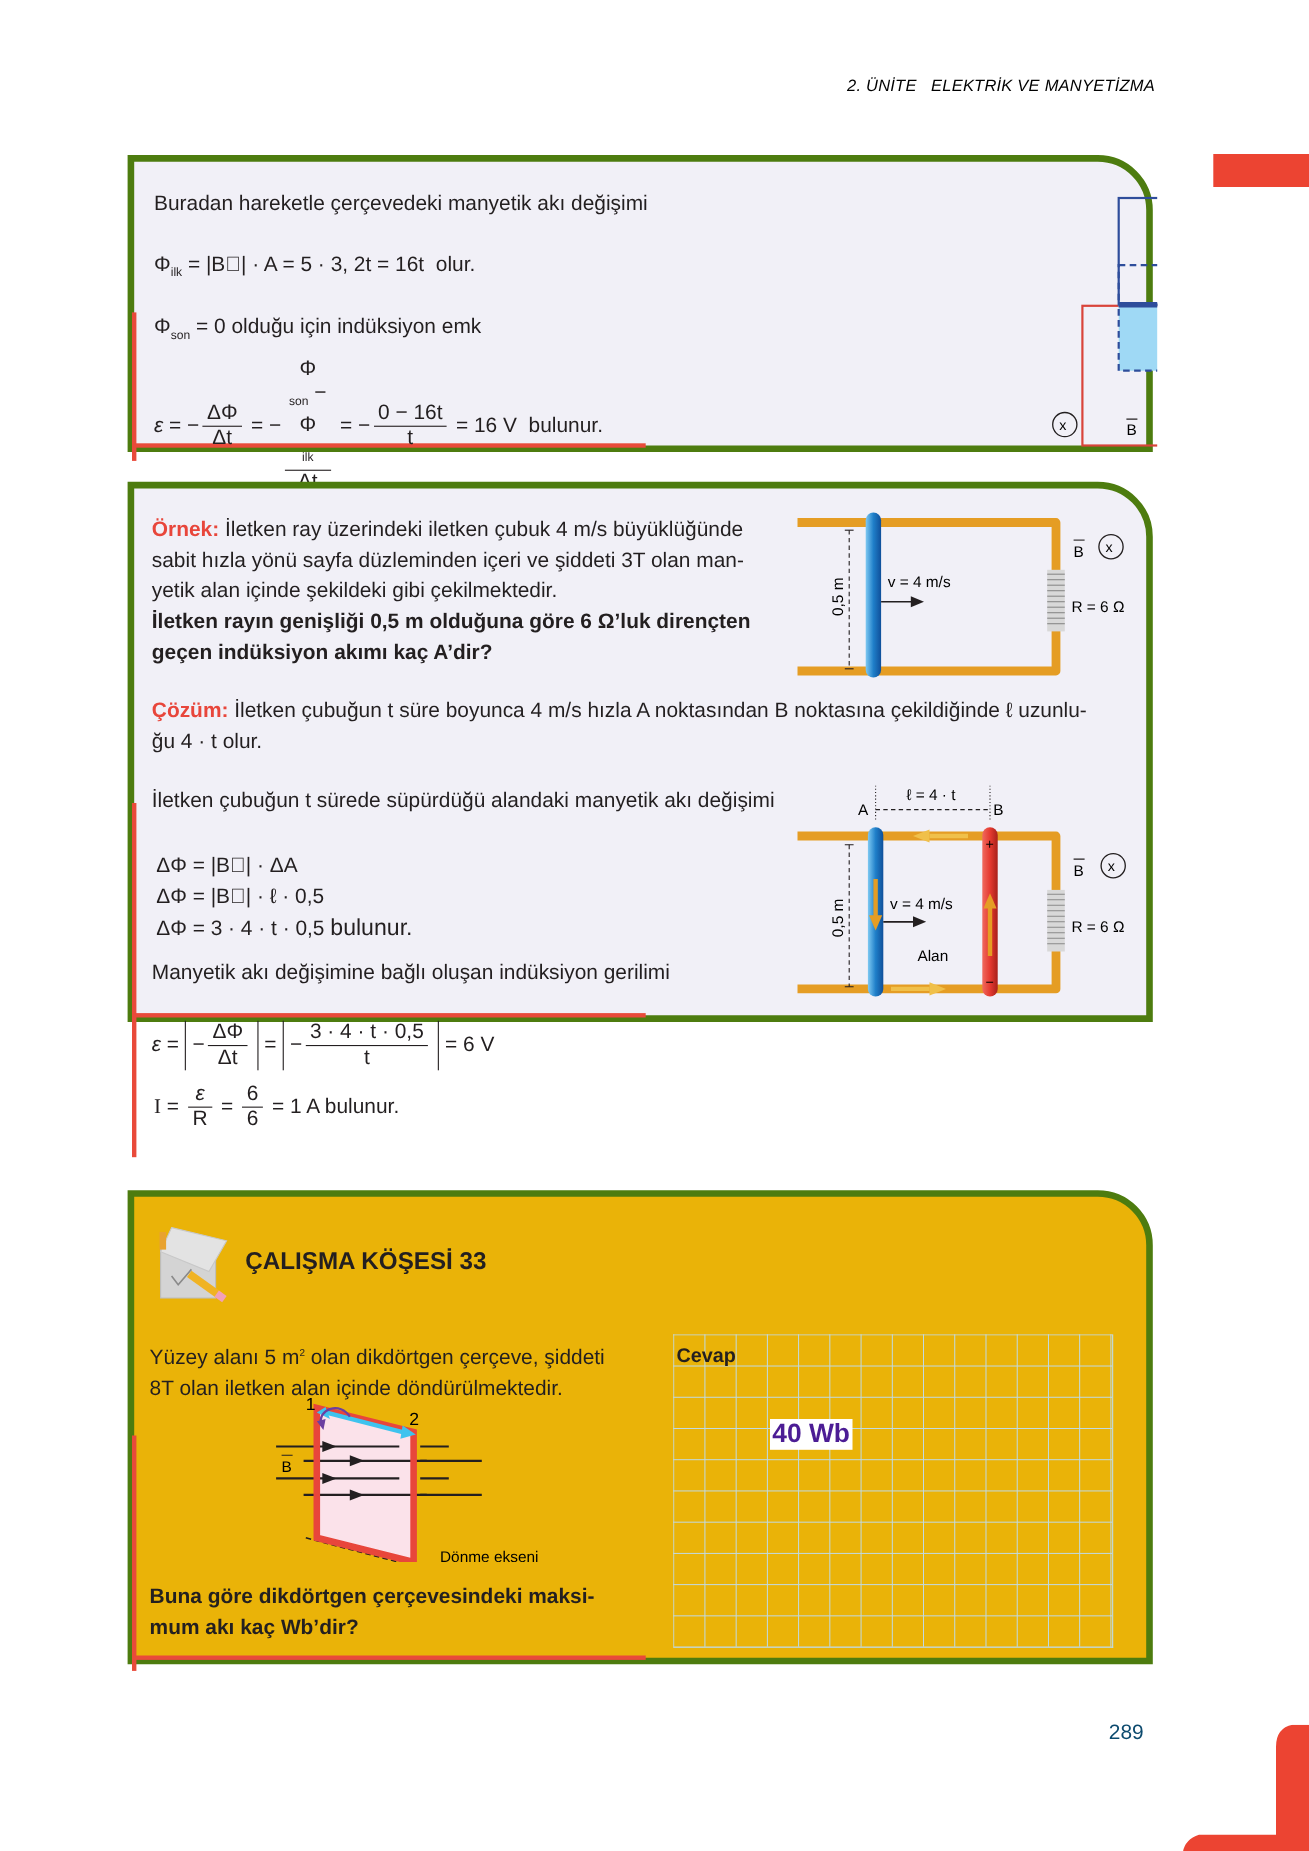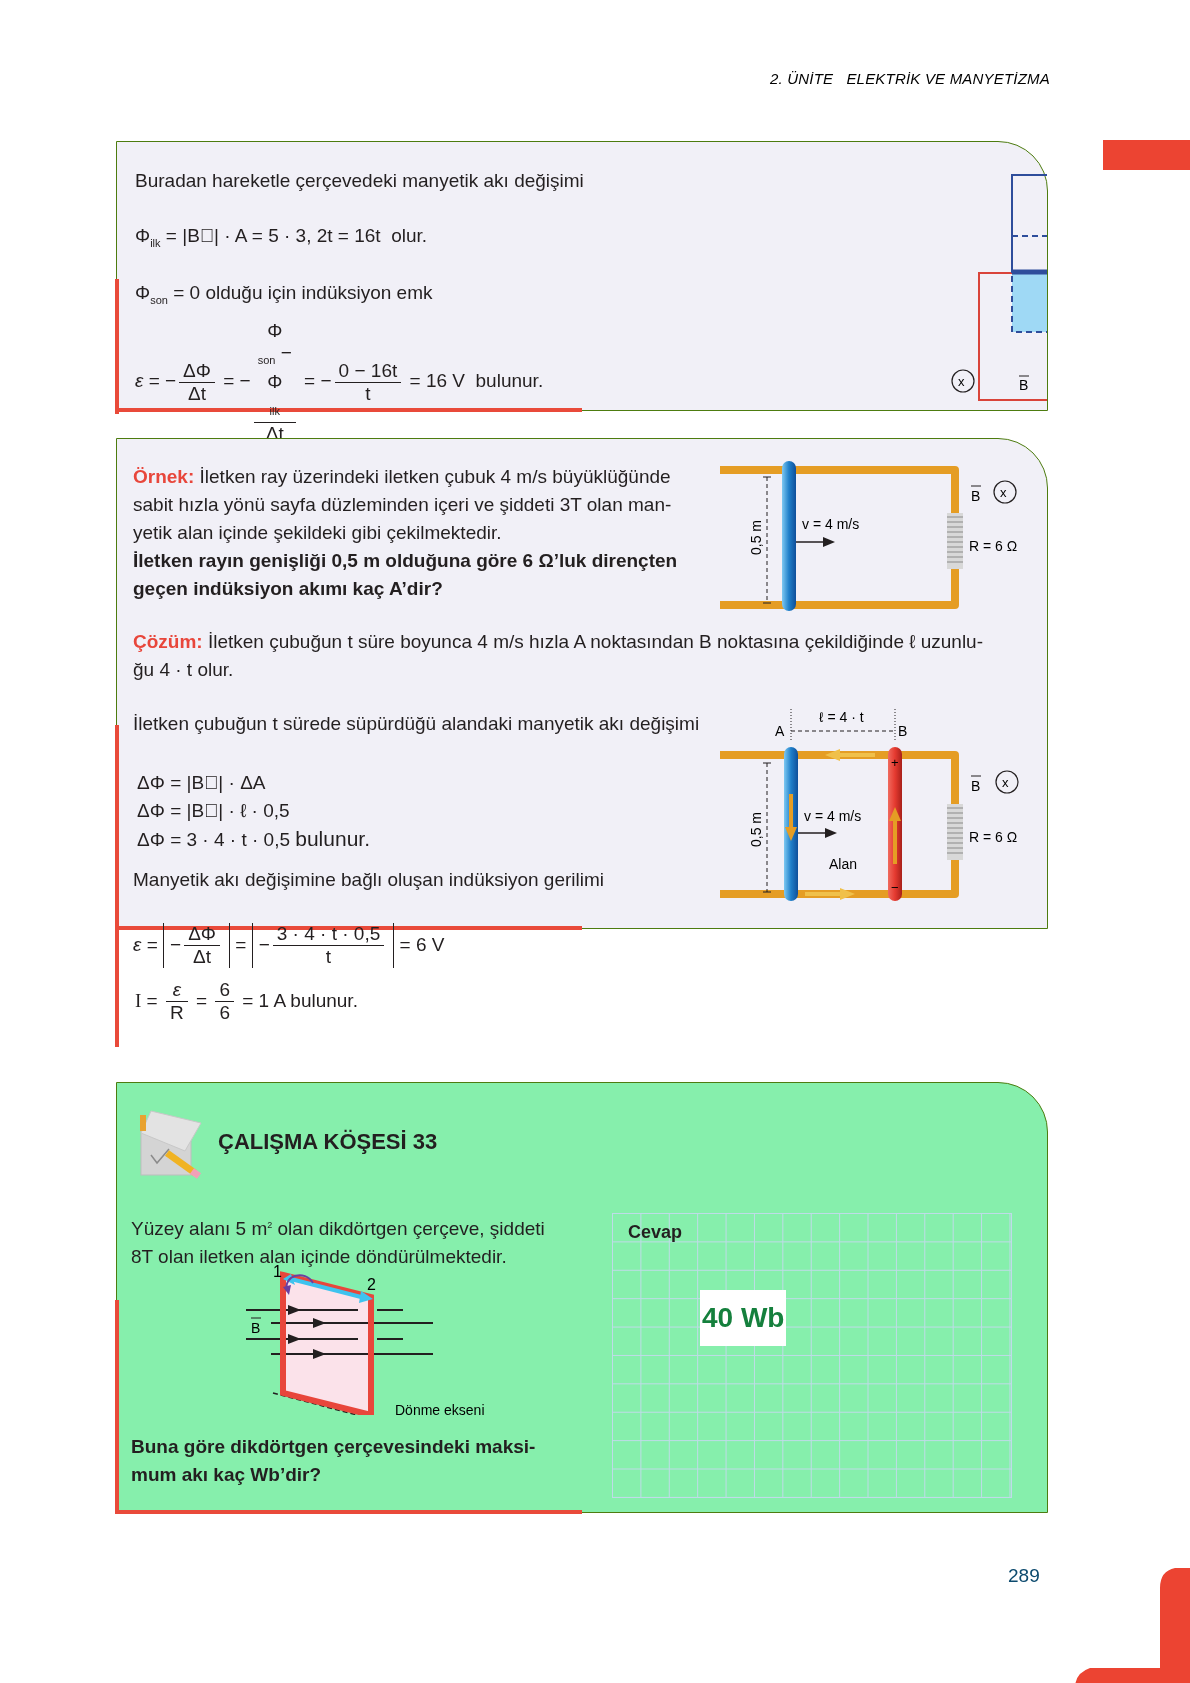--- a/index.html
+++ b/index.html
@@ -1,38 +1,38 @@
 <!DOCTYPE html>
 <html><head>
 <meta charset="utf-8">
 <style>
   html,body{margin:0;padding:0;}
   body{width:1190px;height:1683px;background:#ffffff;position:relative;overflow:hidden;font-family:"Liberation Sans",sans-serif;color:#231f20;}
   .header{position:absolute;top:70px;right:140px;color:#000000;font-style:italic;font-size:15px;letter-spacing:0.2px;white-space:pre;}
   .side-tab{position:absolute;top:140px;left:1103px;width:87px;height:30px;background:#ec4432;}
   .page-no{position:absolute;top:1565px;left:1008px;color:#0c4a6e;font-size:19px;}
   .corner{position:absolute;left:1075px;top:1568px;width:120px;height:120px;}
-  .box{position:absolute;left:116px;width:932px;border:1px solid #4d7c0f;border-top-right-radius:50px;background:#f1f0f7;box-sizing:border-box;}
-  .box.pink{background:#86efac;}
+  .box{position:absolute;left:116px;width:932px;border:6px solid #4d7c0f;border-top-right-radius:50px;background:#f1f0f7;box-sizing:border-box;}
+  .box.pink{background:#eab308;}
   .box .redbar-left{position:absolute;left:-2px;width:4px;background:#e94a3a;}
   .box .redbar-bottom{position:absolute;left:-2px;bottom:-2px;height:4px;width:467px;background:#e94a3a;}
   .t{position:absolute;font-size:19px;white-space:nowrap;}
   .b{font-weight:bold;}
   .red{color:#e8463b;font-weight:bold;}
   .math{font-family:"Liberation Sans",sans-serif;}
   .frac{display:inline-block;vertical-align:middle;text-align:center;margin:0 3px;}
   .frac span{display:block;padding:0 4px;line-height:22px;}
   .frac .num{border-bottom:1px solid #231f20;}
   .abs{display:inline-block;border-left:1.5px solid #231f20;border-right:1.5px solid #231f20;padding:0 6px;vertical-align:middle;}
   sub{font-size:11px;}
   svg text{font-family:"Liberation Sans",sans-serif;}
   .grid{position:absolute;left:612px;top:1213px;width:399px;height:284px;
     background-image:linear-gradient(#bfdbe8 1px,transparent 1px),linear-gradient(90deg,#bfdbe8 1px,transparent 1px);
     background-size:28.4px 28.4px;border-right:1px solid #bfdbe8;border-bottom:1px solid #bfdbe8;}
-  .answer{position:absolute;left:700px;top:1290px;background:#fff;color:#15803d;font-weight:bold;font-size:28px;padding:12px 2px;}
+  .answer{position:absolute;left:700px;top:1290px;background:#fff;color:#4c1d95;font-weight:bold;font-size:24px;padding:0 2px;}
 </style>
 </head>
 <body>
 
 <div class="header"><span>2. ÜNİTE</span>   <span>ELEKTRİK VE MANYETİZMA</span></div>
 <div class="side-tab"></div>
 
 <div class="box" style="top:141px;height:270px;">
   <div class="redbar-left" style="top:137px;height:135px;"></div>
   <div class="redbar-bottom"></div>
@@ -260,19 +260,19 @@
     <text x="152" y="150" font-size="14">Dönme ekseni</text>
   </svg>
 
   <div class="t b" style="left:14px;top:350px;line-height:28px;">
     <span>Buna göre dikdörtgen çerçevesindeki maksi-</span><br>
     <span>mum akı kaç Wb’dir?</span>
   </div>
 </div>
 
 <div class="grid"></div>
-<div class="t b" style="left:628px;top:1222px;font-size:18px;">Cevap</div>
+<div class="t b" style="left:615px;top:1222px;font-size:18px;">Cevap</div>
 <div class="answer">40 Wb</div>
 
 <div class="page-no">289</div>
 <svg class="corner" viewBox="0 0 120 120">
   <path d="M95,120 L0,120 Q0,105 15,100 L85,100 L85,20 Q85,3 100,0 L120,0 L120,120 Z" fill="#ec4432"></path>
 </svg>
 
 </body></html>

